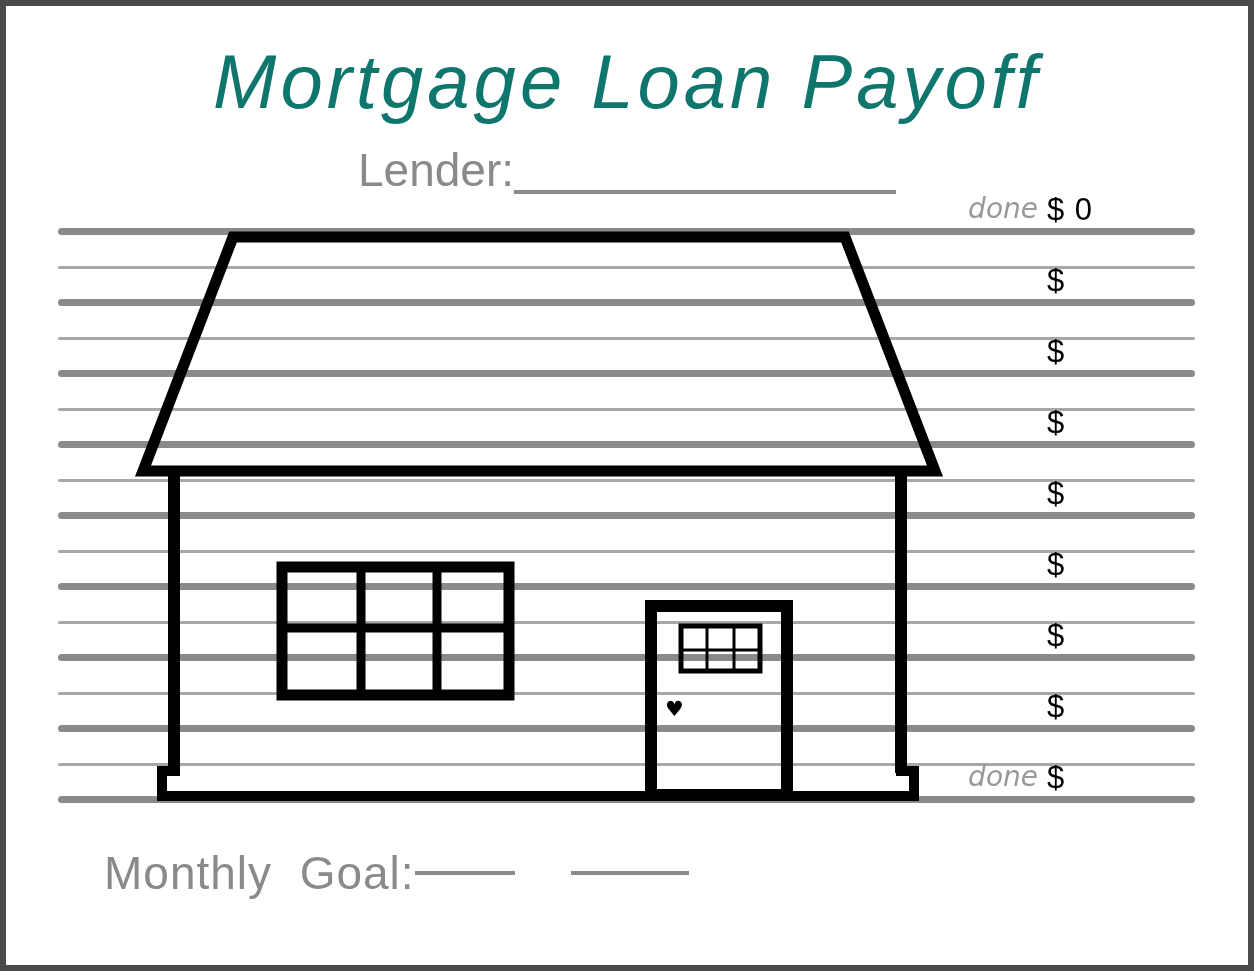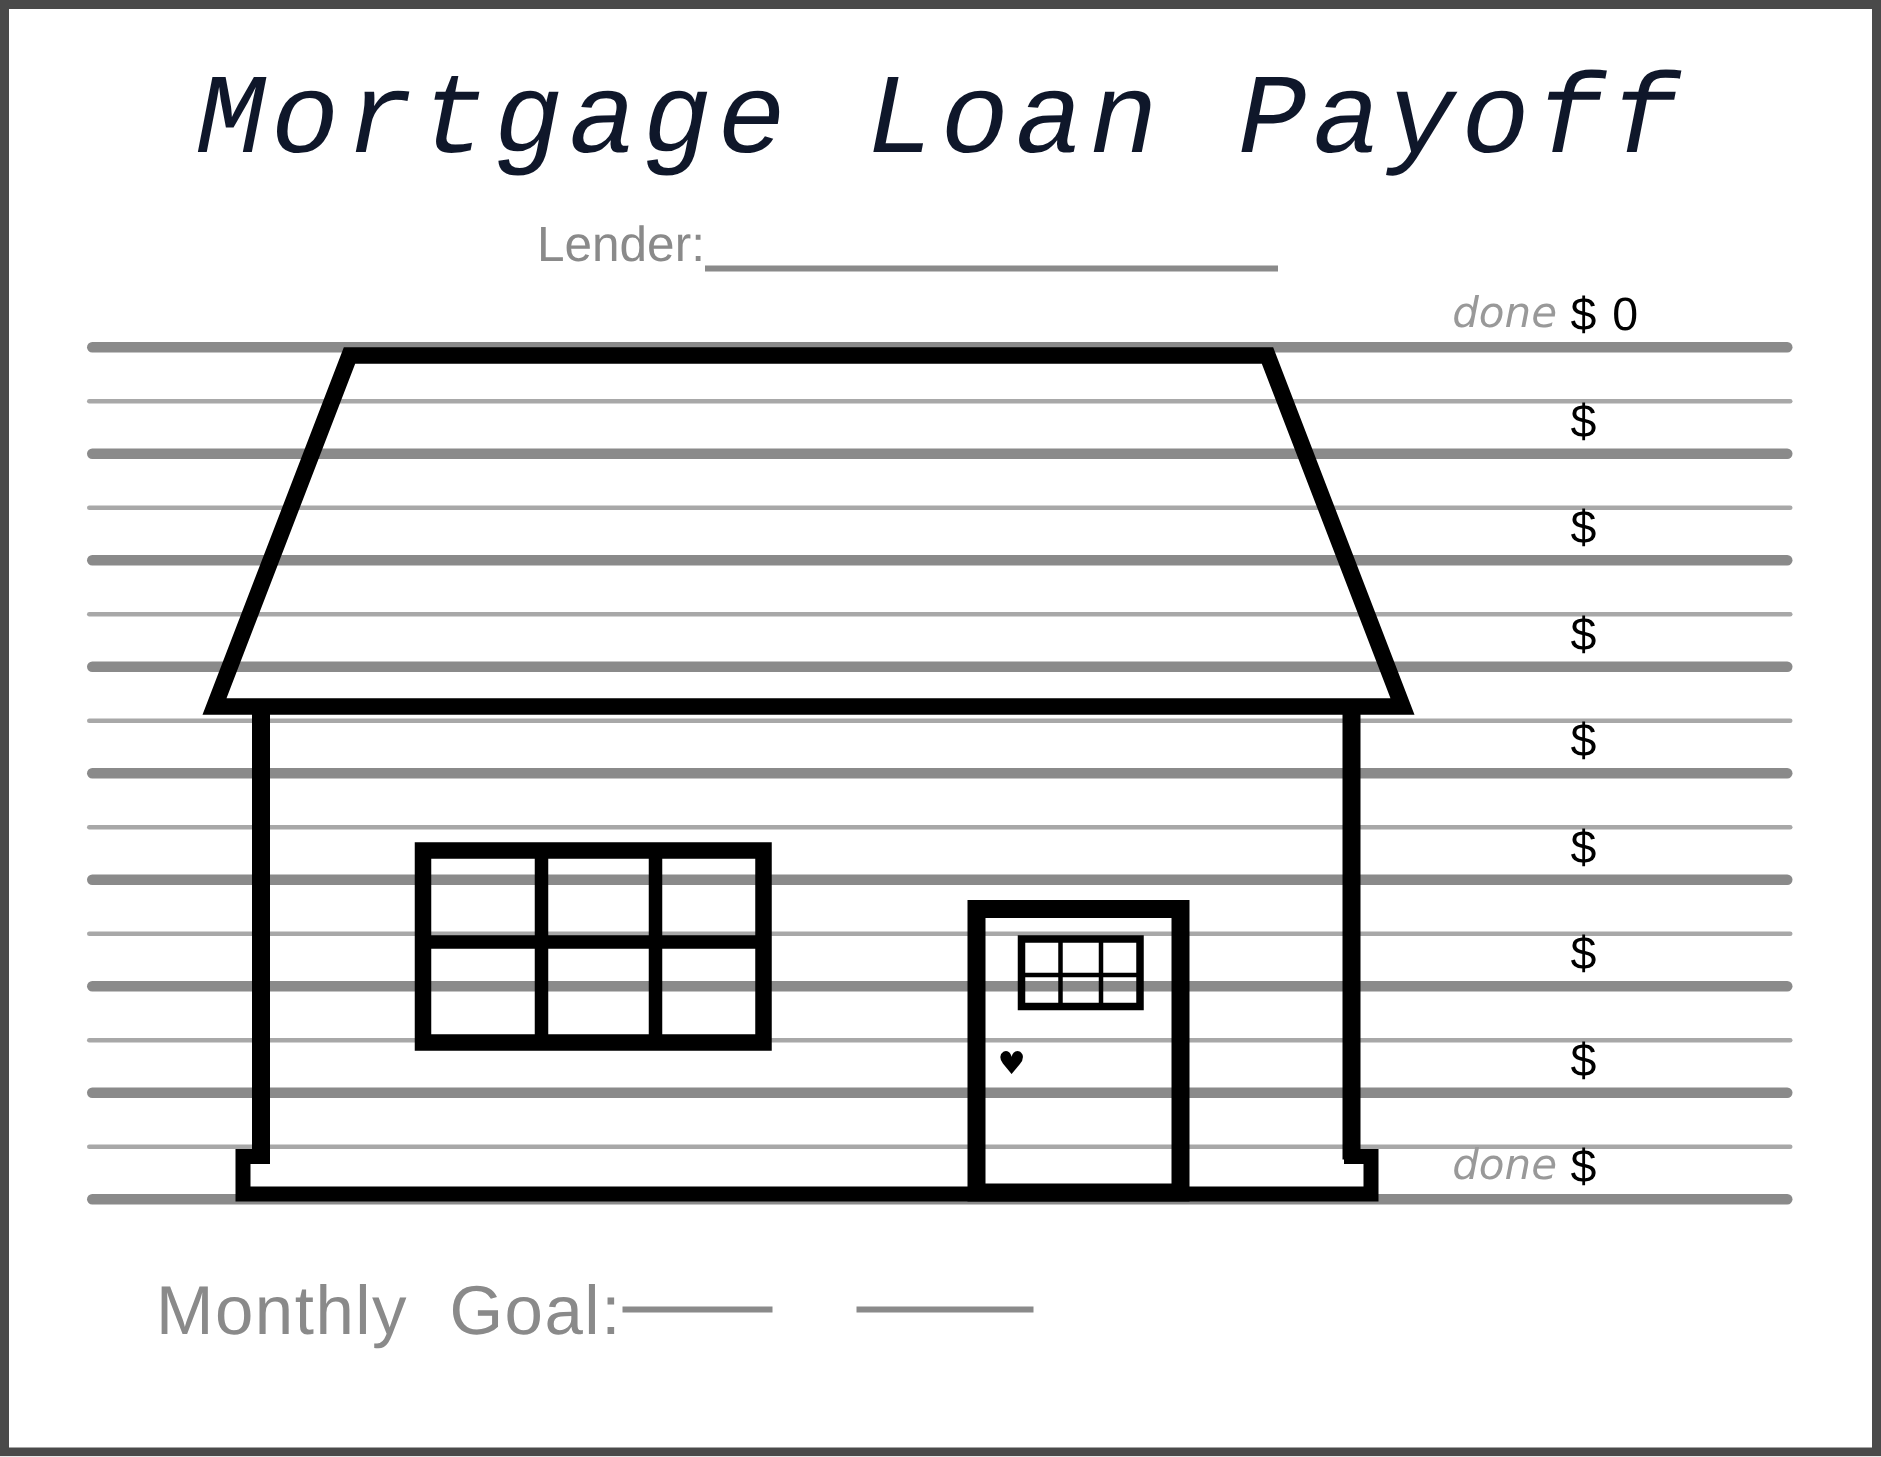--- a/index.html
+++ b/index.html
@@ -11,31 +11,31 @@
     font-family:"Liberation Sans", sans-serif;
   }
   .frame {
     position:absolute; inset:0;
     border:6px solid #4a4a4a;
     pointer-events:none;
   }
   .title {
     position:absolute; top:38px; left:0; width:100%;
     text-align:center;
-    font-family:Liberation Mono, monospace;
+    font-family:Liberation Sans, sans-serif;
     font-style:italic;
     font-size:76px;
     letter-spacing:4px;
-    color:#0f172a;
+    color:#0f766e;
     white-space:nowrap;
   }
   .lender {
     position:absolute; top:146px; left:358px;
     display:flex; align-items:flex-end;
-    font-size:33px; color:#8a8a8a;
+    font-size:46px; color:#8a8a8a;
   }
   .lender .label { line-height:1.05; }
   .blank {
     display:inline-block;
     border-bottom:4px solid #8a8a8a;
   }
   .lender .blank { width:382px; }
 
   
   .line { position:absolute; left:58px; width:1137px; }

